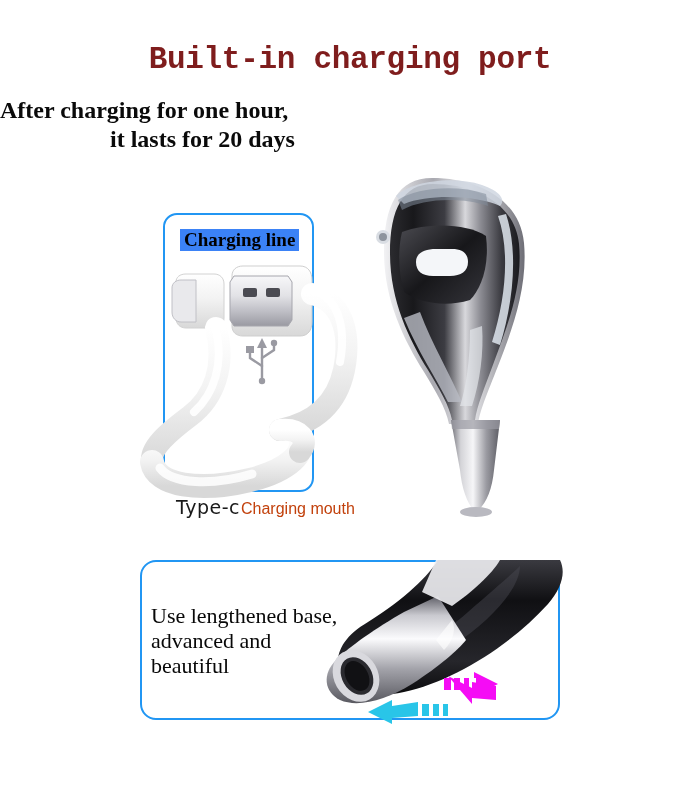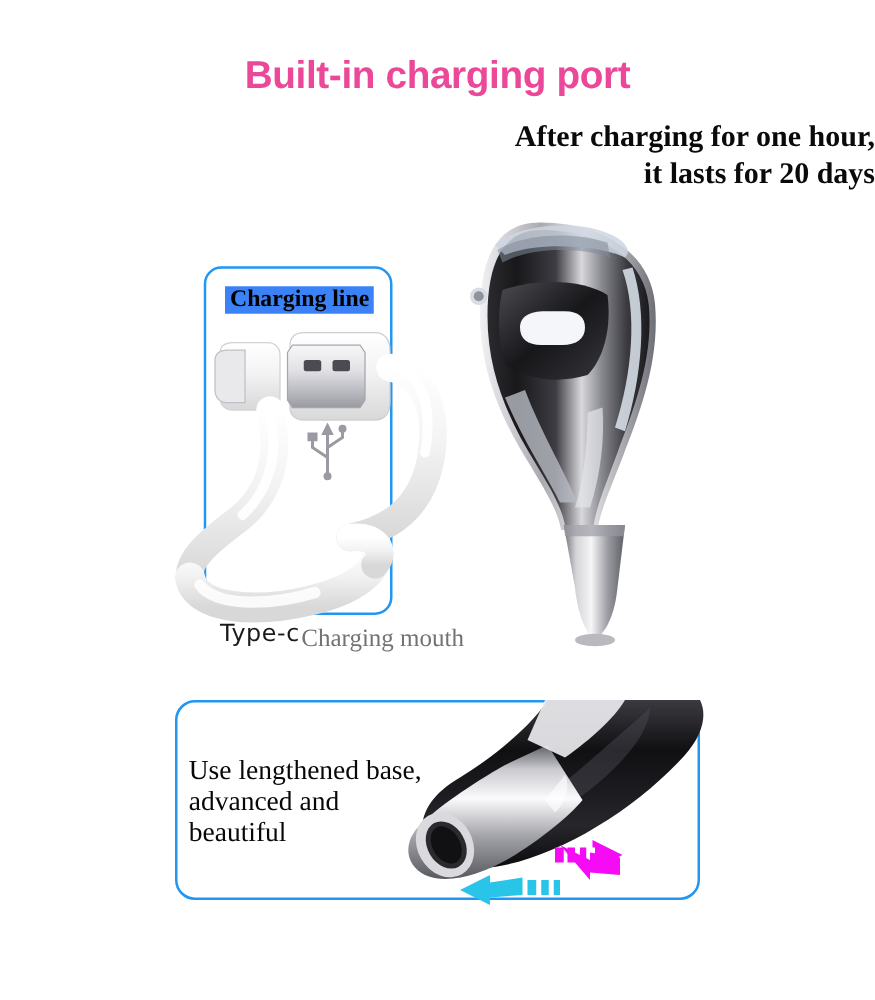--- a/index.html
+++ b/index.html
@@ -16,43 +16,43 @@
     color: #111111;
   }
 
   
   .title {
     position: absolute;
     top: 42px;
     left: 0;
     width: 100%;
     text-align: center;
-    font-family: Liberation Sans, sans-serif;
+    font-family: Liberation Mono, monospace;
     font-weight: bold;
     font-size: 31px;
     letter-spacing: -0.3px;
-    color: #ec4899;
+    color: #7f1d1d;
   }
   .sub1 {
     position: absolute;
     top: 97px;
     left: 0;
     width: 100%;
-    text-align: right;
+    text-align: left;
     font-family: "Liberation Serif", serif;
     font-weight: bold;
     font-size: 24px;
     color: #0a0a0a;
   }
   .sub2 {
     position: absolute;
     top: 126px;
     left: 0;
     width: 100%;
-    text-align: right;
+    text-align: left;
     font-family: "Liberation Serif", serif;
     font-weight: bold;
     font-size: 24px;
     color: #0a0a0a;
     padding-left: 110px;
     box-sizing: border-box;
   }
 
   
   .cable-panel {
@@ -82,23 +82,23 @@
     top: 496px;
     font-family: "DejaVu Sans", sans-serif;
     font-size: 19px;
     color: #1a1a1a;
     letter-spacing: 0.5px;
   }
   .mouth-label {
     position: absolute;
     left: 241px;
     top: 500px;
-    font-family: Liberation Serif, serif;
-    font-size: 20px;
-    color: #737373;
+    font-family: Liberation Sans, sans-serif;
+    font-size: 16px;
+    color: #c2410c;
   }
 
   
   .base-panel {
     position: absolute;
     left: 140px;
     top: 560px;
     width: 420px;
     height: 160px;
     border: 2px solid #2196f3;

